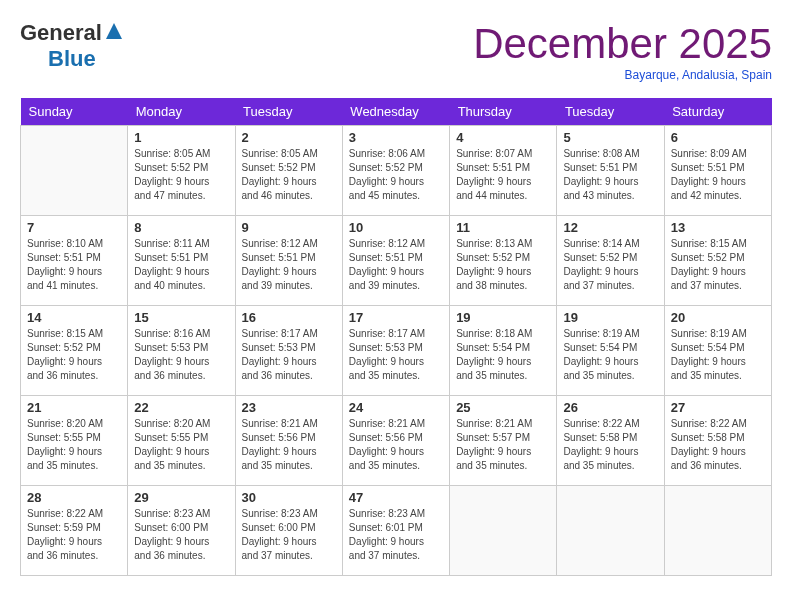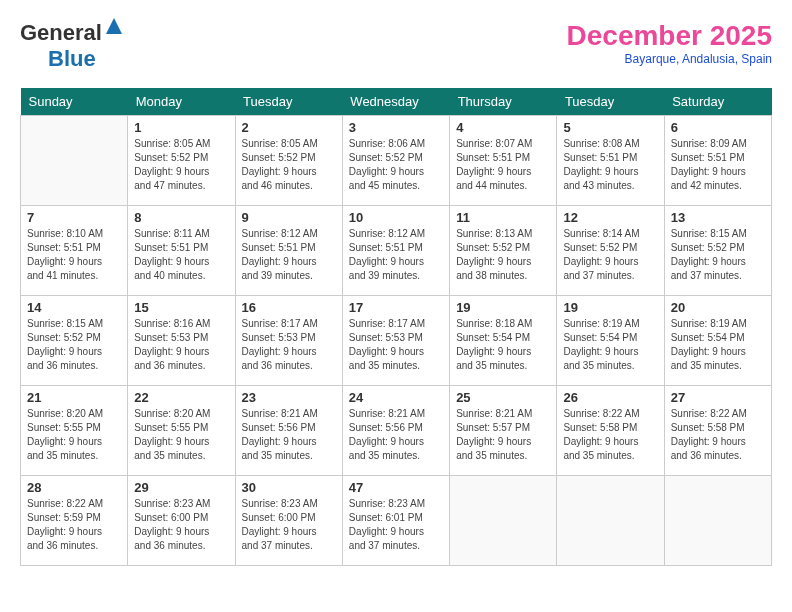--- a/index.html
+++ b/index.html
@@ -16,21 +16,21 @@
       align-items: flex-start;
       margin-bottom: 16px;
     }
     .logo {
       display: flex;
       flex-direction: column;
       align-items: flex-start;
     }
     .logo-text {
       display: flex;
-      align-items: flex-start;
+      align-items: center;
     }
     .logo-general {
       font-size: 22px;
       font-weight: bold;
       color: #333;
     }
     .logo-blue {
       font-size: 22px;
       font-weight: bold;
       color: #1a6faf;
@@ -39,35 +39,35 @@
     .logo-icon {
       width: 20px;
       height: 20px;
       margin-left: 2px;
       margin-top: -4px;
     }
     .title-area {
       text-align: right;
     }
     .month-title {
-      font-size: 28px;
-      font-weight: bold;
-      color: #ec4899;
+      font-size: 42px;
+      font-weight: normal;
+      color: #701a75;
     }
     .location-title {
       font-size: 12px;
       color: #1d4ed8;
     }
     .calendar {
       width: 100%;
       border-collapse: collapse;
       font-size: 11px;
     }
     .calendar th {
-      background: #0f766e;
+      background: #6d28d9;
       color: #fff;
       text-align: left;
       padding: 6px 8px;
       font-size: 13px;
       font-weight: normal;
     }
     .calendar td {
       border: 1px solid #ccc;
       vertical-align: top;
       padding: 4px 6px;

